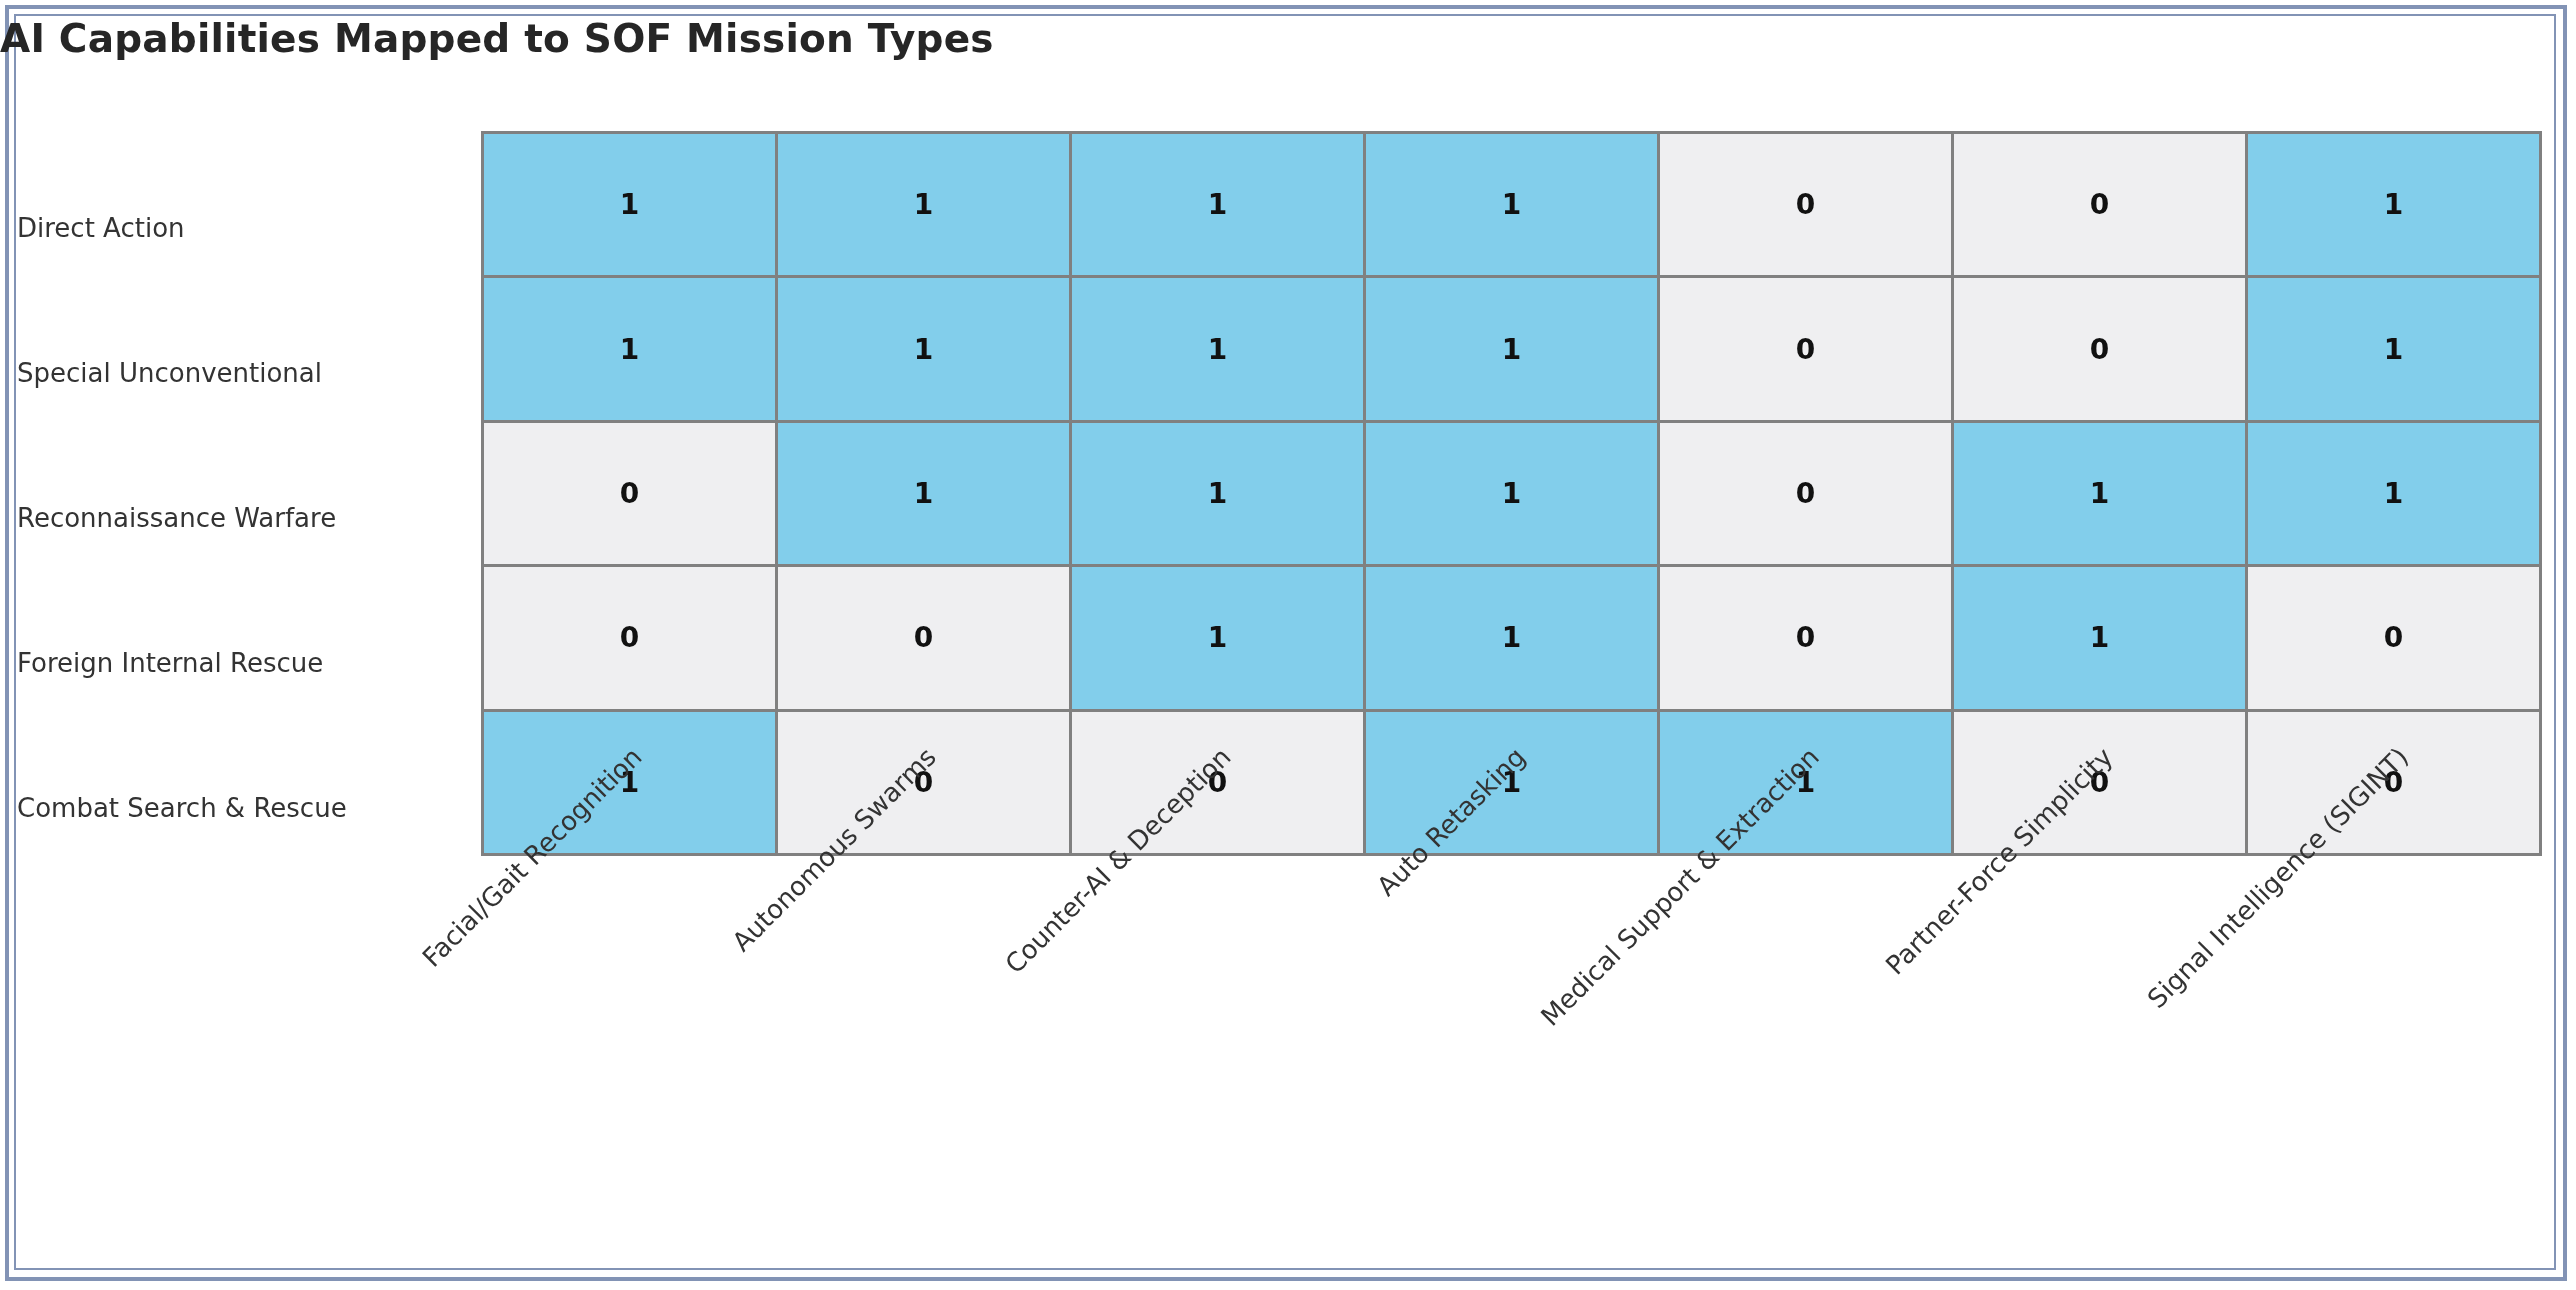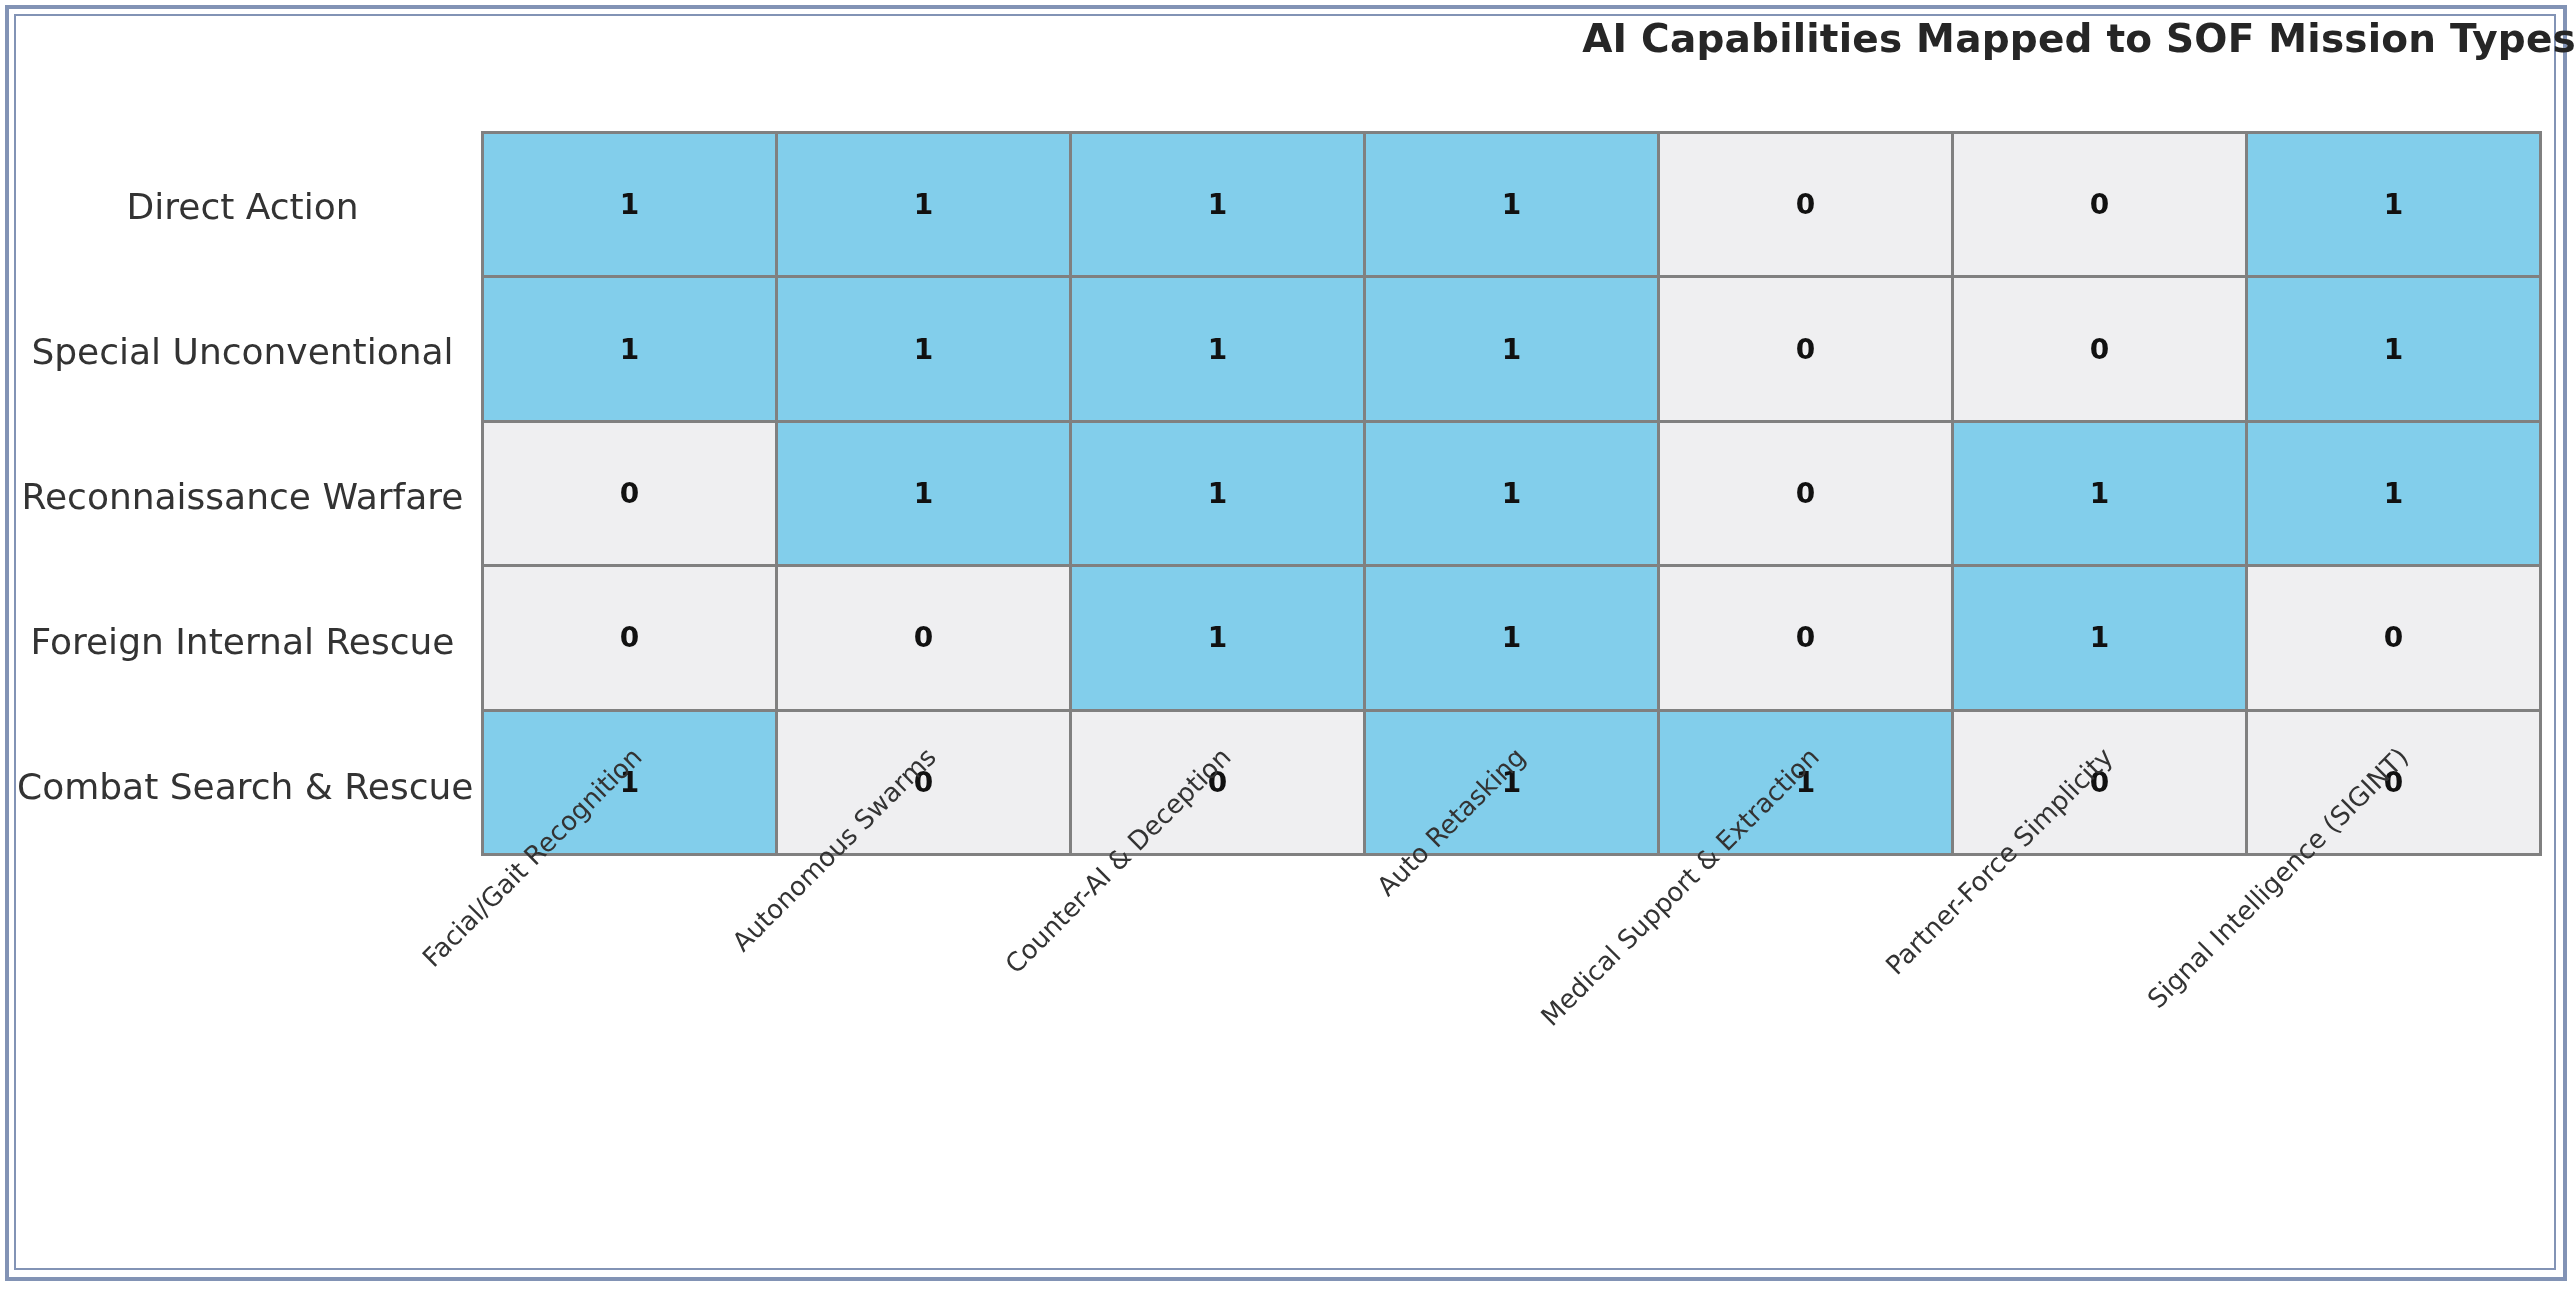--- a/index.html
+++ b/index.html
@@ -37,21 +37,21 @@
     box-sizing: border-box;
     pointer-events: none;
   }
 
   
   #title {
     position: absolute;
     left: 0;
     top: 16.2px;
     width: 2576px;
-    text-align: right;
+    text-align: left;
     font-family: "DejaVu Sans", sans-serif;
     font-size: 39px;
     font-weight: bold;
     color: #262626;
     letter-spacing: 0.2px;
   }
 
   
   #grid-wrap {
     position: absolute;
@@ -80,26 +80,27 @@
     padding: 0;
   }
   td.cell.on  { background: #82ceeb; }
   td.cell.off { background: #efeff1; }
 
   
   .row-label {
     position: absolute;
     right: 2108px;    
     width: 451px;
-    text-align: center;
-    font-family: "DejaVu Sans", sans-serif;
-    font-size: 36px;
+    text-align: left;
+    font-family: "DejaVu Sans", sans-serif;
+    font-size: 26px;
     color: #333333;
     white-space: nowrap;
     line-height: 1;
+    margin-top: 26px;
   }
 
   
   .col-label {
     position: absolute;
     top: 874px;
     font-family: "DejaVu Sans", sans-serif;
     font-size: 26px;
     color: #333333;
     white-space: nowrap;

